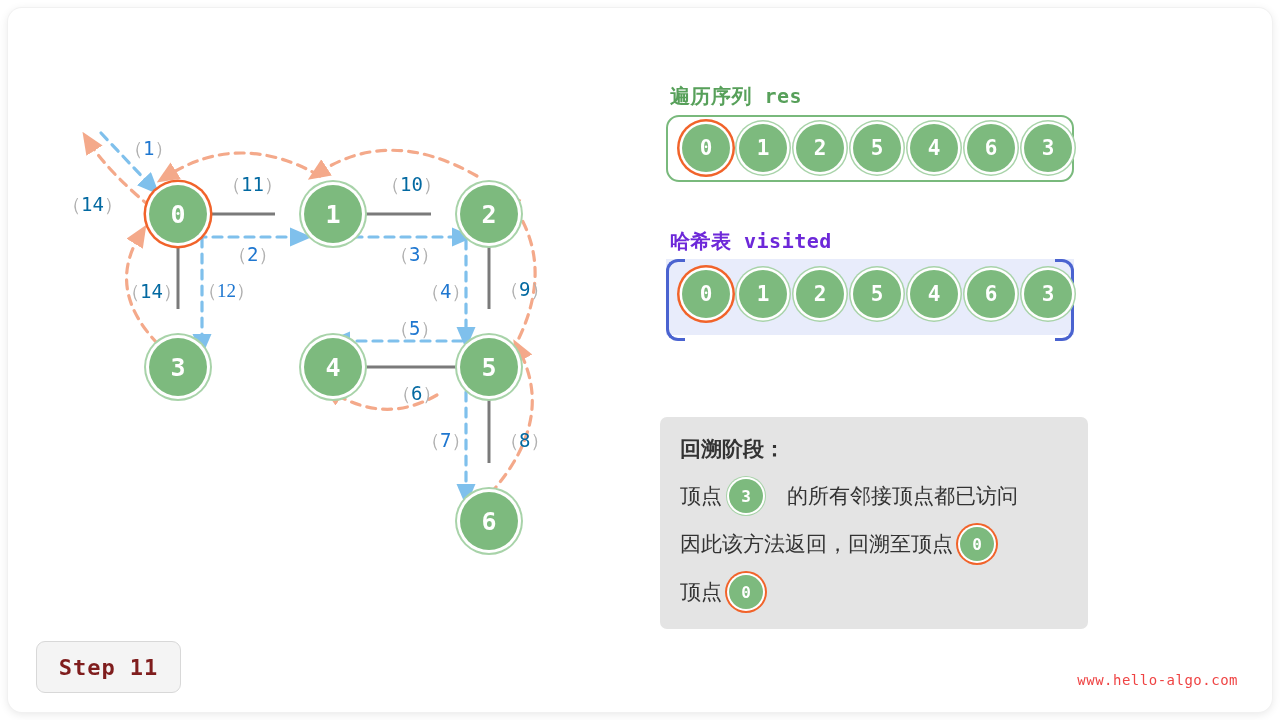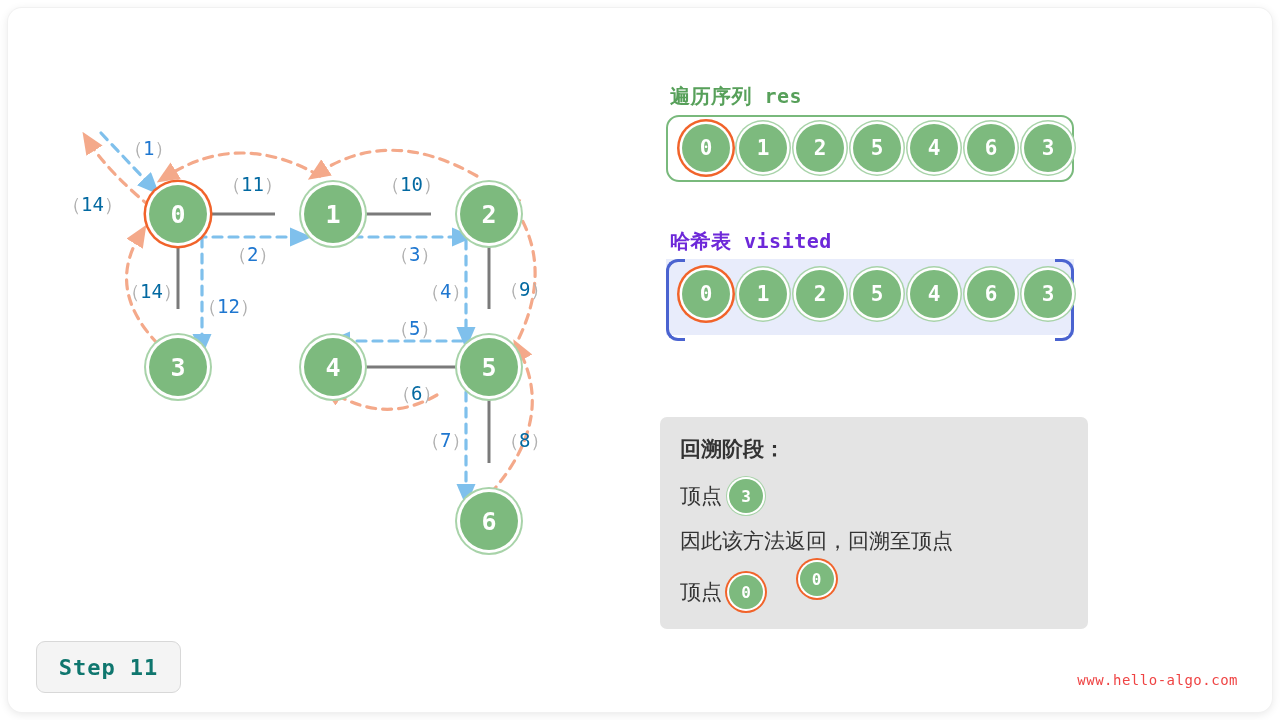--- a/index.html
+++ b/index.html
@@ -57,41 +57,41 @@
     position:absolute;left:660px;top:417px;width:428px;height:212px;
     background:#e4e4e4;border-radius:7px;box-sizing:border-box;
   }
   .card-line{
     position:absolute;left:20px;
     font-size:21px;color:#333333;white-space:nowrap;
     display:flex;align-items:center;gap:7px;
   }
   #cl0{top:18px;font-weight:bold;}
   #cl1{top:62px;}
-  #cl2{top:110px;flex-direction:column;}
+  #cl2{top:110px;}
   #cl3{top:158px;}
   .inode{
     width:34px;height:34px;border-radius:50%;
     background:#7dba7e;color:#fff;
     display:inline-flex;align-items:center;justify-content:center;
     font-family:"DejaVu Sans Mono","Liberation Mono",monospace;
     font-size:16px;font-weight:bold;
     box-shadow:0 0 0 2px #fff, 0 0 0 3px #a8d3a9;
     flex:none;
   }
   .inode.hl{box-shadow:0 0 0 2px #fff, 0 0 0 4px #f1632a;}
   .sp{display:inline-block;width:10px;}
 
   
   #step{
     position:absolute;left:36px;top:641px;width:145px;height:52px;
     background:#f4f4f4;border:1px solid #d8d8d8;border-radius:9px;
     display:flex;align-items:center;justify-content:center;
     font-family:"DejaVu Sans Mono","Liberation Mono",monospace;
-    font-size:22px;font-weight:bold;color:#0f766e;letter-spacing:1px;
+    font-size:22px;font-weight:bold;color:#7f1d1d;letter-spacing:1px;
     box-sizing:border-box;
   }
   #watermark{
     position:absolute;right:42px;top:672px;
     font-family:"DejaVu Sans Mono","Liberation Mono",monospace;
     font-size:14px;color:#ef4444;letter-spacing:.5px;
   }
 
   
   #graph{position:absolute;left:0;top:0;width:640px;height:720px;}
@@ -177,21 +177,21 @@
         <div class="elabel blue" style="left: 228px; top: 242px;">（<b>2</b>）</div>
         <div class="elabel blue" style="left: 390px; top: 242px;">（<b>3</b>）</div>
         <div class="elabel blue" style="left: 421px; top: 279px;">（<b>4</b>）</div>
         <div class="elabel blue" style="left: 390px; top: 316px;">（<b>5</b>）</div>
         <div class="elabel org" style="left: 392px; top: 381px;">（<b>6</b>）</div>
         <div class="elabel blue" style="left: 421px; top: 428px;">（<b>7</b>）</div>
         <div class="elabel org" style="left: 500px; top: 428px;">（<b>8</b>）</div>
         <div class="elabel org" style="left: 500px; top: 277px;">（<b>9</b>）</div>
         <div class="elabel org" style="left: 381px; top: 172px;">（<b>10</b>）</div>
         <div class="elabel org" style="left: 222px; top: 172px;">（<b>11</b>）</div>
-        <div class="elabel blue" style="left: 198px; top: 294px;">（<b>12</b>）</div>
+        <div class="elabel blue" style="left: 198px; top: 278px; font-family: Liberation Serif, serif;">（<b>12</b>）</div>
         <div class="elabel org" style="left: 121px; top: 279px;">（<b>14</b>）</div>
         <div class="elabel org" style="left: 62px; top: 192px;">（<b>14</b>）</div>
       </div>
   </div>
 
   <div class="panel-title" id="title-res">遍历序列 res</div>
   <div id="res-box"></div>
   <div class="cells" id="res-cells">
       <div class="node hl">0</div>
       <div class="node">1</div>
@@ -217,20 +217,21 @@
       <div class="node">3</div>
     </div>
 
   <div id="card">
     <div class="card-line" id="cl0">回溯阶段：</div>
 
     <div class="card-line" id="cl1">
       <span>顶点</span>
       <span class="inode">3</span>
       <span class="sp"></span>
+      <span>的所有邻接顶点都已访问</span>
     </div>
 
     <div class="card-line" id="cl2">
       <span>因此该方法返回，回溯至顶点</span>
       <span class="inode hl">0</span>
     </div>
 
     <div class="card-line" id="cl3">
       <span>顶点</span>
       <span class="inode hl">0</span>

